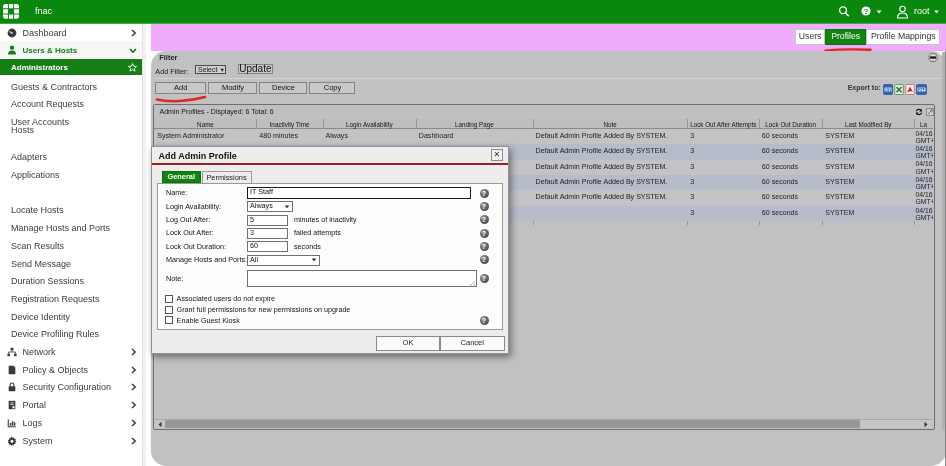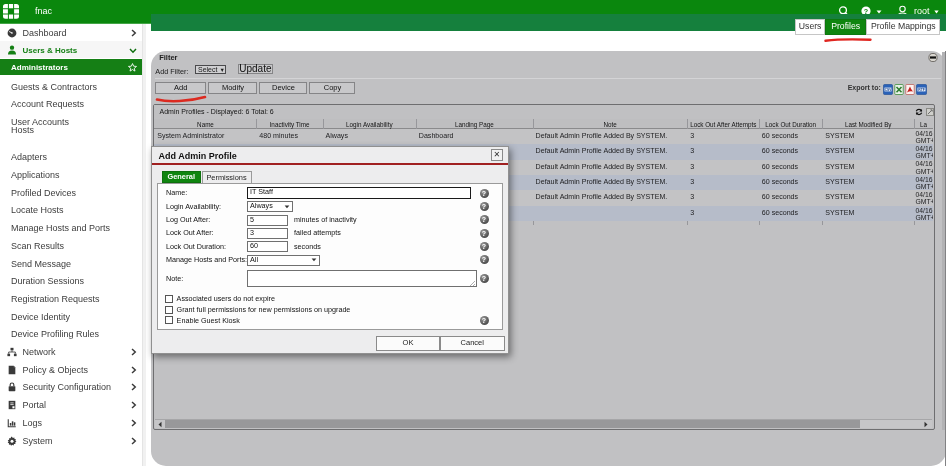--- a/index.html
+++ b/index.html
@@ -6,21 +6,21 @@
 html,body { width:946px; height:466px; overflow:hidden; }
 body { font-family:"Liberation Sans",sans-serif; position:relative; background:#fff; }
 .abs { position:absolute; }
 #topbar { left:0; top:0; width:946px; height:24px; background:#0a870d; border-bottom:1px solid #43a546; }
 #sidebar { left:0; top:24px; width:146.5px; height:442px; background:#fff; }
 #sbscroll { left:141.8px; top:24px; width:4.7px; height:442px; background:#f1f1f1; border-left:1px solid #e4e4e4; }
 .mrow { position:absolute; left:0; width:141.8px; height:17.7px; font-size:9px; color:#3c3c3c; white-space:nowrap; }
 .mrow .txt { position:absolute; top:4px; }
 .mrow .chev { position:absolute; right:5px; top:4px; }
 #whitegap { left:146.5px; top:24px; width:4.7px; height:442px; background:#fff; }
-#strip { left:151.2px; top:14px; width:794.8px; height:17px; background:#15803d; }
+#strip { left:151.2px; top:24px; width:794.8px; height:27px; background:#f0abfc; }
 .tab { position:absolute; top:5.4px; height:15.4px; border:1px solid #c6c6c6; background:#fff; color:#333; font-size:8.7px; text-align:center; line-height:13.5px; white-space:nowrap; }
 #content { left:151.2px; top:51px; width:794.8px; height:415px; background:#c1c1c3; font-size:7.2px; color:#1a1a1a;border-radius:15px; }
 .btn { position:absolute; top:30.5px; height:12.8px; background:#c8c8ca; border:1px solid #858587; font-size:7.5px; text-align:center; line-height:10.5px; color:#111; }
 #card { position:absolute; left:2.3px; top:52.5px; width:781.2px; height:326.6px; border:1.4px solid #6e6e70; border-radius:2px; background:#c1c1c3; }
 .colsep { position:absolute; top:14px; width:1px; background:#97979b; }
 .hcell { position:absolute; top:14px; height:10.5px; font-size:6.3px; text-align:center; overflow:hidden; line-height:11px; color:#141414; white-space:nowrap; }
 .row { position:absolute; left:0; width:778.4px; height:15.35px; }
 .cell { position:absolute; font-size:7.1px; line-height:15px; color:#1d1d1f; padding-left:2.8px; overflow:hidden; white-space:nowrap; height:15.35px; }
 .dcell { position:absolute; font-size:6.8px; line-height:7.2px; color:#1d1d1f; padding-left:1.5px; overflow:hidden; white-space:nowrap; height:15.35px; padding-top:0.8px;}
 #dlg { position:absolute; left:-0.7px; top:95px; width:358px; height:208px; background:#ededee; border:1px solid #909090; box-shadow:2px 3px 7px rgba(0,0,0,0.45); }
@@ -98,23 +98,20 @@
       <div class="txt" style="left:11px;">User Accounts</div>
     </div>
 <div class="mrow" style="top:97px;">
       <div class="txt" style="left:11px;">Hosts</div>
     </div>
 <div class="mrow" style="top:124.3px;">
       <div class="txt" style="left:11px;">Adapters</div>
     </div>
 <div class="mrow" style="top:142.0px;">
       <div class="txt" style="left:11px;">Applications</div>
-    </div>
-<div class="mrow" style="top:159.7px;">
-      <div class="txt" style="left:11px;">Profiled Devices</div>
     </div>
 <div class="mrow" style="top:177.4px;">
       <div class="txt" style="left:11px;">Locate Hosts</div>
     </div>
 <div class="mrow" style="top:195.1px;">
       <div class="txt" style="left:11px;">Manage Hosts and Ports</div>
     </div>
 <div class="mrow" style="top:212.8px;">
       <div class="txt" style="left:11px;">Scan Results</div>
     </div>

